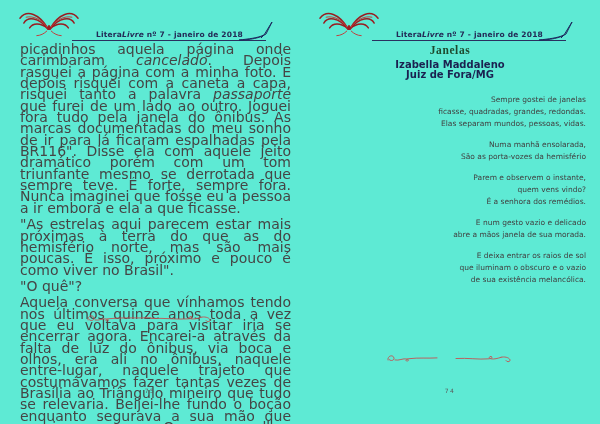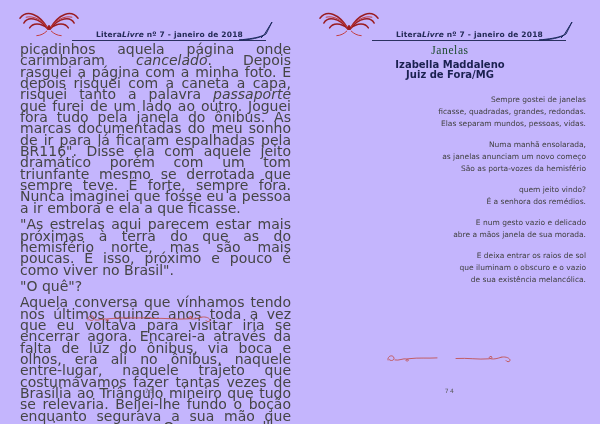--- a/index.html
+++ b/index.html
@@ -1,39 +1,39 @@
 <!DOCTYPE html>
 <html><head>
 <meta charset="utf-8">
 <style>
   html,body{margin:0;padding:0;background:#fff;}
   .spread{position:relative;width:600px;height:424px;background:#ffffff;overflow:hidden;
           font-family:"DejaVu Sans","Liberation Sans",sans-serif;}
-  .page{position:absolute;top:0;width:300px;height:424px;background:#c4b5fd;}
+  .page{position:absolute;top:0;width:300px;height:424px;background:#5eead4;}
   .page.left{left:0;}
   .page.right{left:300px;}
 
   
   .pg-header{position:absolute;top:7px;left:16px;right:16px;height:38px;}
   .logo{position:absolute;left:2px;top:0;width:62px;height:36px;}
   .header-rule{position:absolute;left:56px;right:18px;bottom:4px;border-bottom:1px solid #2a3160;height:0;}
   .header-title{position:absolute;left:80px;bottom:6px;font-size:7.5px;font-weight:600;
                 color:#232a56;letter-spacing:0.2px;white-space:nowrap;}
   .header-title .livre{font-style:italic;}
   .pen{position:absolute;right:10px;bottom:2px;width:36px;height:24px;}
 
   
   .prose{position:absolute;top:44px;left:20px;right:9px;color:#454545;
          font-size:14px;line-height:11.35px;text-align:justify;}
   .prose p{margin:0 0 5px 0;}
   .prose i{font-style:italic;}
 
   
   .poem-title{position:absolute;top:44px;left:0;width:100%;text-align:center;margin:0;
-              font-family:"Liberation Serif","DejaVu Serif",serif;font-weight:normal;
+              font-family:"Liberation Serif","DejaVu Serif",serif;font-weight:bold;
               font-size:11.5px;color:#1d4a2e;letter-spacing:0.6px;}
   .author-block{position:absolute;top:60px;left:0;width:100%;text-align:center;
                 font-size:10px;font-weight:bold;color:#1b2150;line-height:9.5px;letter-spacing:0;}
   .poem{position:absolute;top:94px;left:22px;right:14px;color:#414141;
         font-size:7.5px;line-height:12px;}
   .stanza{margin:0 0 9px 0;text-align:right;}
 
   
   .flourish{position:absolute;left:50%;transform:translateX(-50%);width:132px;height:14px;}
   .page.left .flourish{top:312px;}
@@ -131,25 +131,25 @@
     </div>
 
     <div class="poem">
         <div class="stanza">
           <div class="poem-line">Sempre gostei de janelas</div>
           <div class="poem-line">ficasse, quadradas, grandes, redondas.</div>
           <div class="poem-line">Elas separam mundos, pessoas, vidas.</div>
         </div>
         <div class="stanza">
           <div class="poem-line">Numa manhã ensolarada,</div>
-          <div class="poem-line">as janelas anunciam um novo começo</div>
           <div class="poem-line">São as porta-vozes da hemisfério</div>
         </div>
         <div class="stanza">
-          <div class="poem-line">quem jeito vindo?</div>
+          <div class="poem-line">Parem e observem o instante,</div>
+          <div class="poem-line">quem vens vindo?</div>
           <div class="poem-line">É a senhora dos remédios.</div>
         </div>
         <div class="stanza">
           <div class="poem-line">E num gesto vazio e delicado</div>
           <div class="poem-line">abre a mãos janela de sua morada.</div>
         </div>
         <div class="stanza">
           <div class="poem-line">E deixa entrar os raios de sol</div>
           <div class="poem-line">que iluminam o obscuro e o vazio</div>
           <div class="poem-line">de sua existência melancólica.</div>

